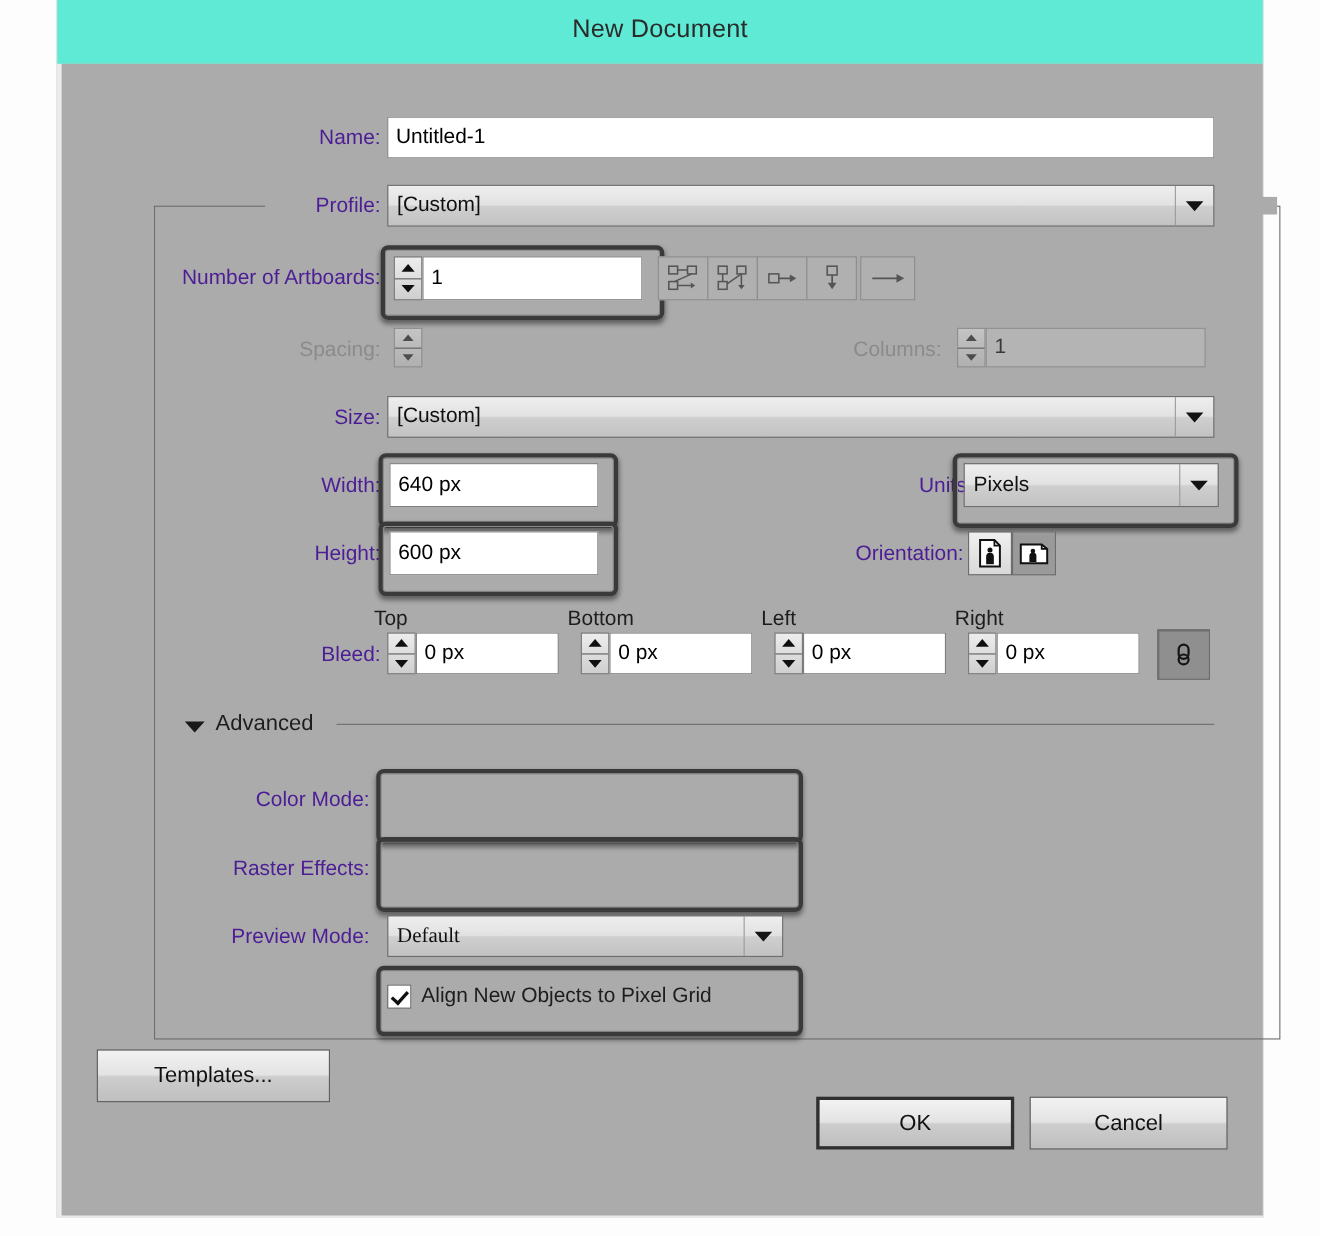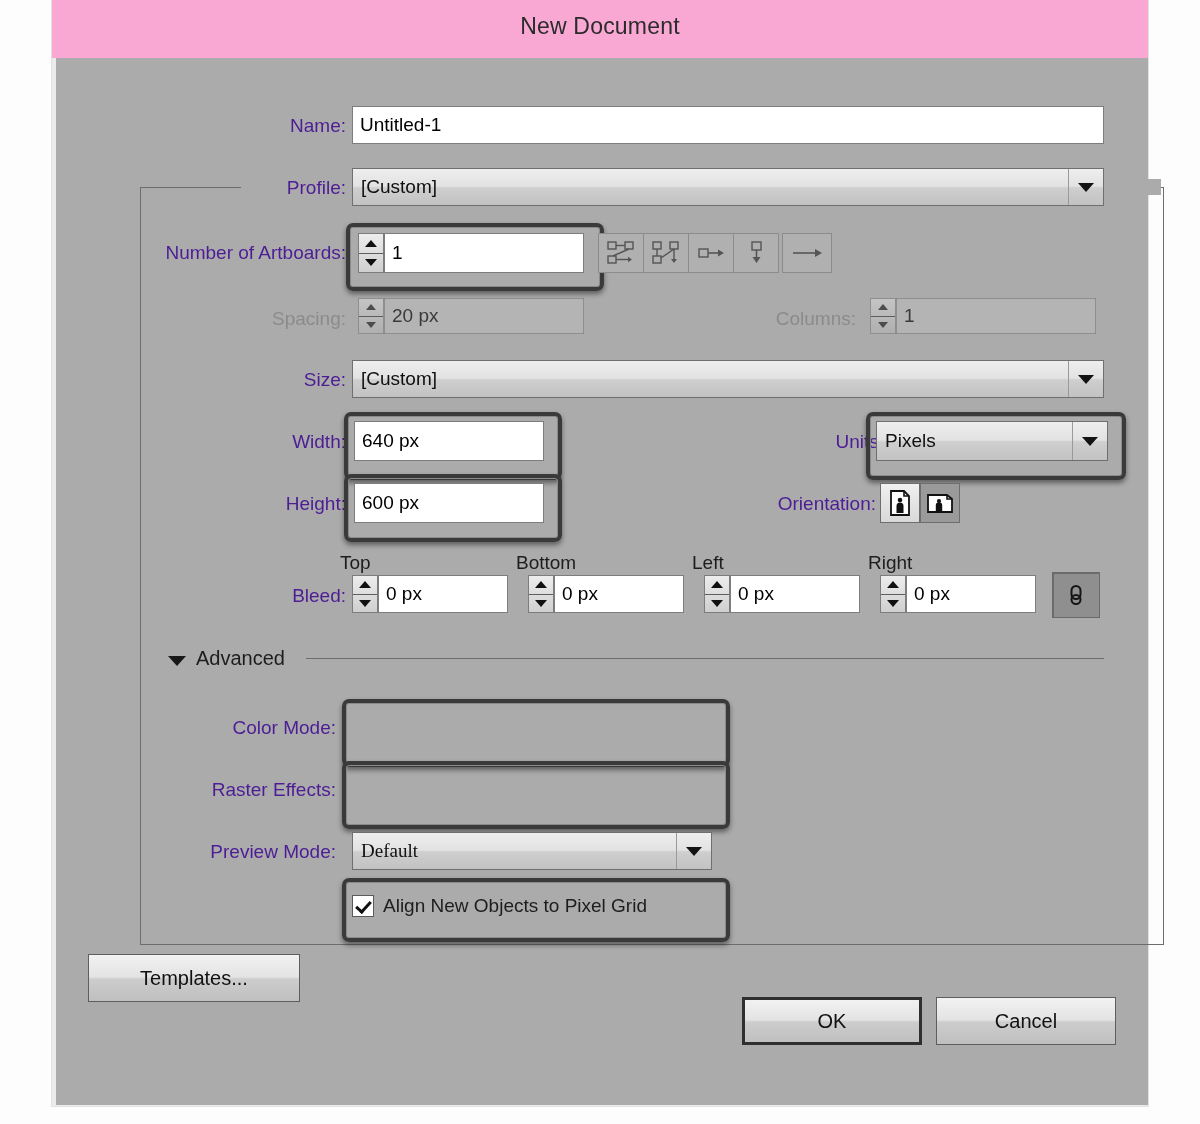--- a/index.html
+++ b/index.html
@@ -10,21 +10,21 @@
     -webkit-font-smoothing:antialiased;
     overflow:hidden;
   }
   .dialog{
     position:absolute;left:52px;top:0;width:1096px;height:1106px;
     background:#ebebeb;
     box-shadow:0 0 0 1px #e2e2e2;
   }
   .titlebar{
     position:absolute;left:0;top:0;width:1096px;height:58px;
-    background:#f9a8d4;
+    background:#5eead4;
   }
   .titlebar .title{
     position:absolute;left:0;top:13px;width:1096px;
     text-align:center;font-size:23px;color:#2b2b2b;letter-spacing:.2px;
   }
   .body{
     position:absolute;left:4px;top:58px;width:1092px;height:1047px;
     background:#ababab;
   }
 
@@ -234,21 +234,20 @@
 
     <div class="lbl dis" style="left:90px;top:250px;width:200px;">Spacing:</div>
     <div class="spin dis" style="left:302px;top:240px;height:36px;">
       <div class="half">
           <i class="sp-up" style="border-width:0 5px 6px 5px;"></i>
         </div>
       <div class="half">
           <i class="sp-dn" style="border-width:6px 5px 0 5px;"></i>
         </div>
     </div>
-    <div class="tin dis" style="left:328px;top:240px;width:200px;height:36px;">20 px</div>
 
     <div class="lbl dis" style="left:600px;top:250px;width:200px;">Columns:</div>
     <div class="spin dis" style="left:814px;top:240px;height:36px;">
       <div class="half">
           <i class="sp-up" style="border-width:0 5px 6px 5px;"></i>
         </div>
       <div class="half">
           <i class="sp-dn" style="border-width:6px 5px 0 5px;"></i>
         </div>
     </div>

